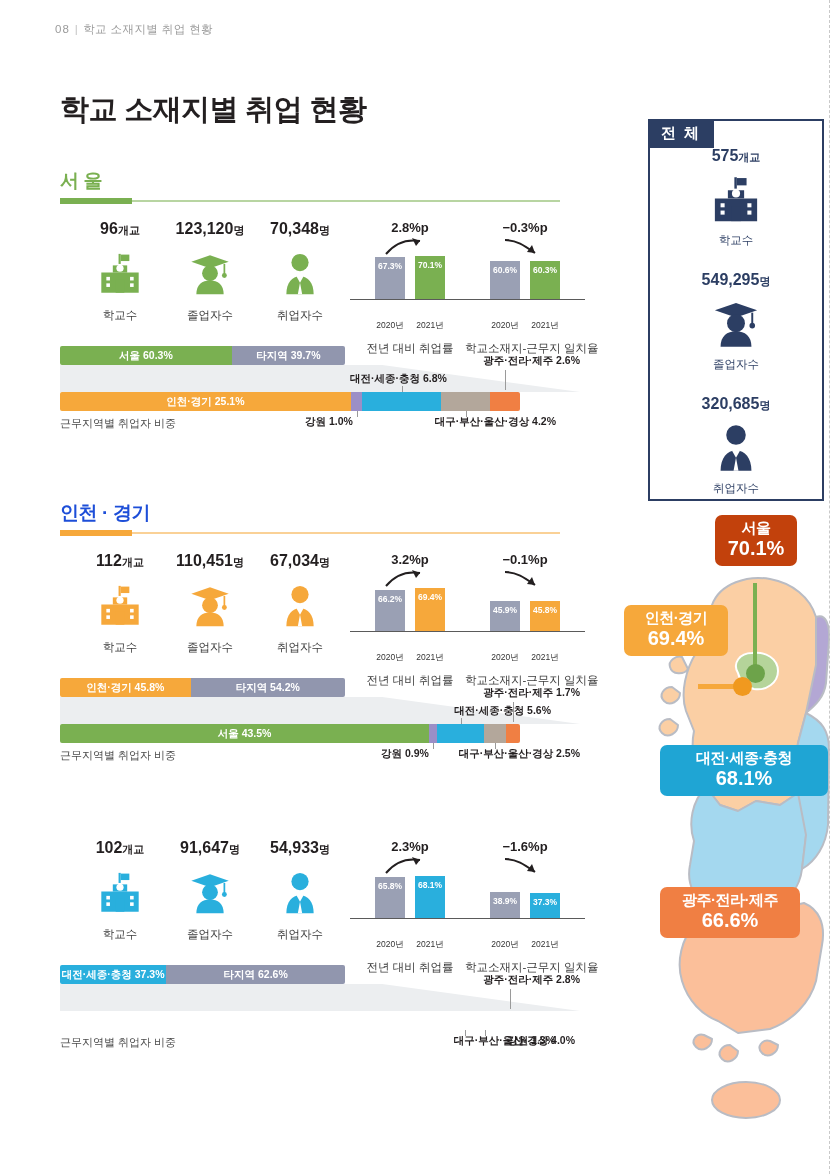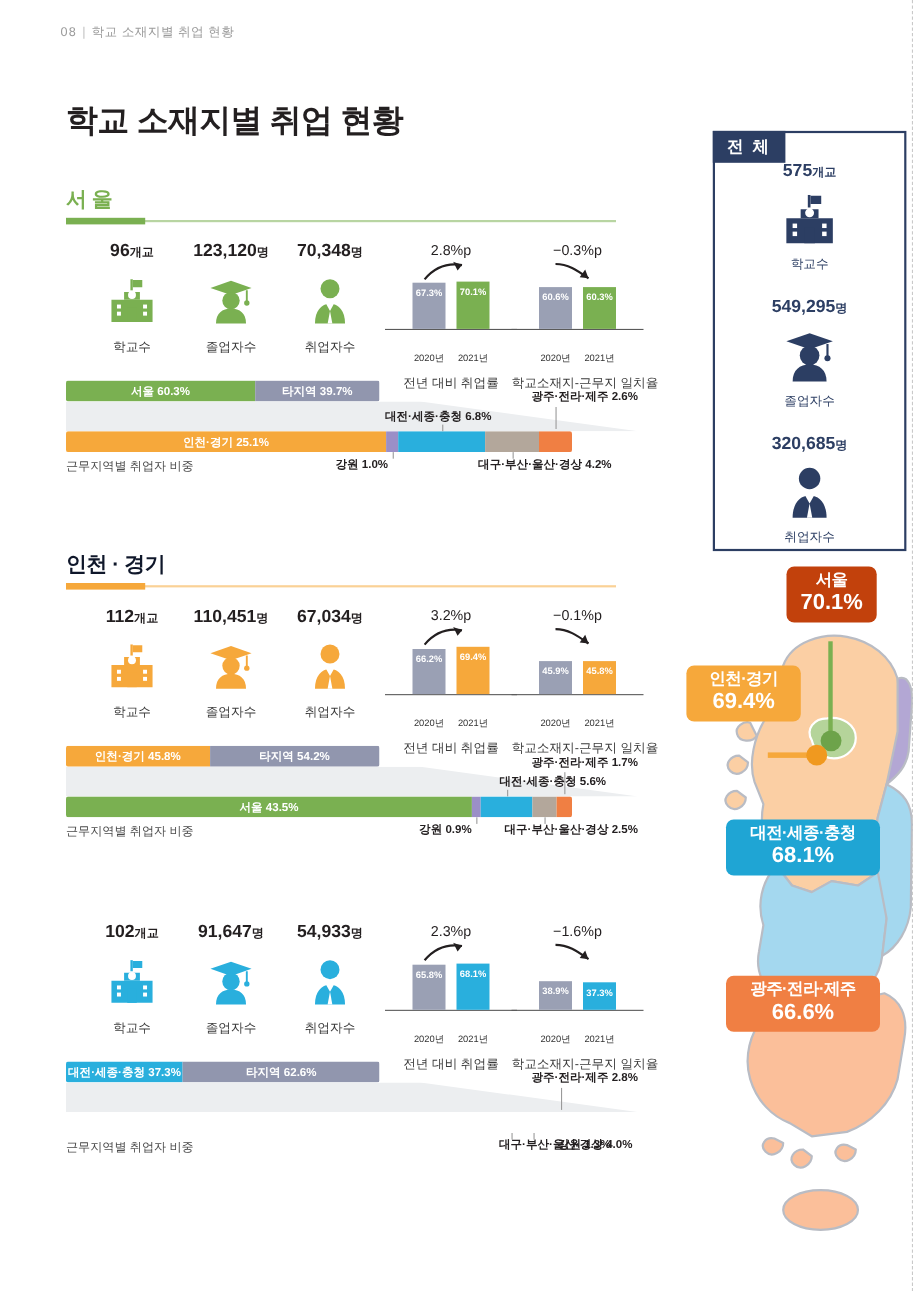--- a/index.html
+++ b/index.html
@@ -46,21 +46,21 @@
   .stats { position: relative; height: 120px; margin-top: 14px; }
   .stat { position: absolute; width: 110px; text-align: center; top: 0; }
   .stat .val { font-size: 16px; font-weight: bold; white-space: nowrap; color: #231f20; }
   .stat .val .unit { font-size: 11px; font-weight: bold; }
   .stat .ico { height: 54px; margin-top: 9px; display: flex; align-items: center; justify-content: center; }
   .stat .cap { font-size: 11.5px; margin-top: 7px; color: #3a3a3a; }
 
   
   .pair { position: absolute; top: 0; width: 120px; text-align: center; }
   .pair .delta {
-    font-size: 13px; font-weight: normal; color: #231f20; height: 18px;
+    font-size: 13px; font-weight: bold; color: #231f20; height: 18px;
     position: relative; white-space: nowrap;
   }
   .pair .arrow { position: absolute; width: 100%; height: 20px; left: 0; top: 16px; pointer-events:none; }
   .pair .bars {
     height: 60px; display: flex; align-items: flex-end; justify-content: center;
     gap: 10px; border-bottom: 1.4px solid #5a5a5a; padding-bottom: 0;
     margin-top: 2px;
   }
   .pair .bar { width: 30px; position: relative; }
   .pair .bar span {
@@ -250,21 +250,21 @@
           <div class="leader" style="left:342px; top:40px; height:6px;"></div>
           <div class="callout" style="right:24px; top:69px;">대구·부산·울산·경상 4.2%</div>
           <div class="leader" style="left:406px; top:65px; height:6px;"></div>
           <div class="callout" style="right:0px; top:8px;">광주·전라·제주  2.6%</div>
           <div class="leader" style="left:445px; top:24px; height:20px;"></div>
           <div class="flowcap">근무지역별 취업자 비중</div>
         </div>
       </div>
       <div class="region" style="top: 500px;">
         <div class="region-head">
-          <div class="region-title" style="color:#0f172a">인천 · 경기</div>
+          <div class="region-title" style="color:#1d4ed8">인천 · 경기</div>
           <div class="region-rule" style="background:#f6a83b88">
             <div class="thick" style="background:#f6a83b"></div>
           </div>
         </div>
         <div class="stats">
           <div class="stat" style="left:5px">
             <div class="val">112<span class="unit">개교</span></div>
             <div class="ico">
               <svg width="46" height="46" viewBox="0 0 64 64">
                 <rect x="30" y="4" width="3" height="14" fill="#f6a83b"></rect>
@@ -582,21 +582,21 @@
     <div class="badge" style="left:95px; top:10px; width:82px; background:#c2410c;">
       <span class="nm">서울</span>
       <span class="pc">70.1%</span>
     </div>
 
     <div class="badge" style="left:4px; top:100px; width:104px; background:#f6a83b;">
       <span class="nm">인천·경기</span>
       <span class="pc">69.4%</span>
     </div>
 
-    <div class="badge" style="left:40px; top:240px; width:140px; background:#1fa5d4;">
+    <div class="badge" style="left:40px; top:240px; width:168px; background:#1fa5d4;">
       <span class="nm">대전·세종·충청</span>
       <span class="pc">68.1%</span>
     </div>
 
     <div class="badge" style="left:40px; top:382px; width:140px; background:#f07f43;">
       <span class="nm">광주·전라·제주</span>
       <span class="pc">66.6%</span>
     </div>
   </div>
 

